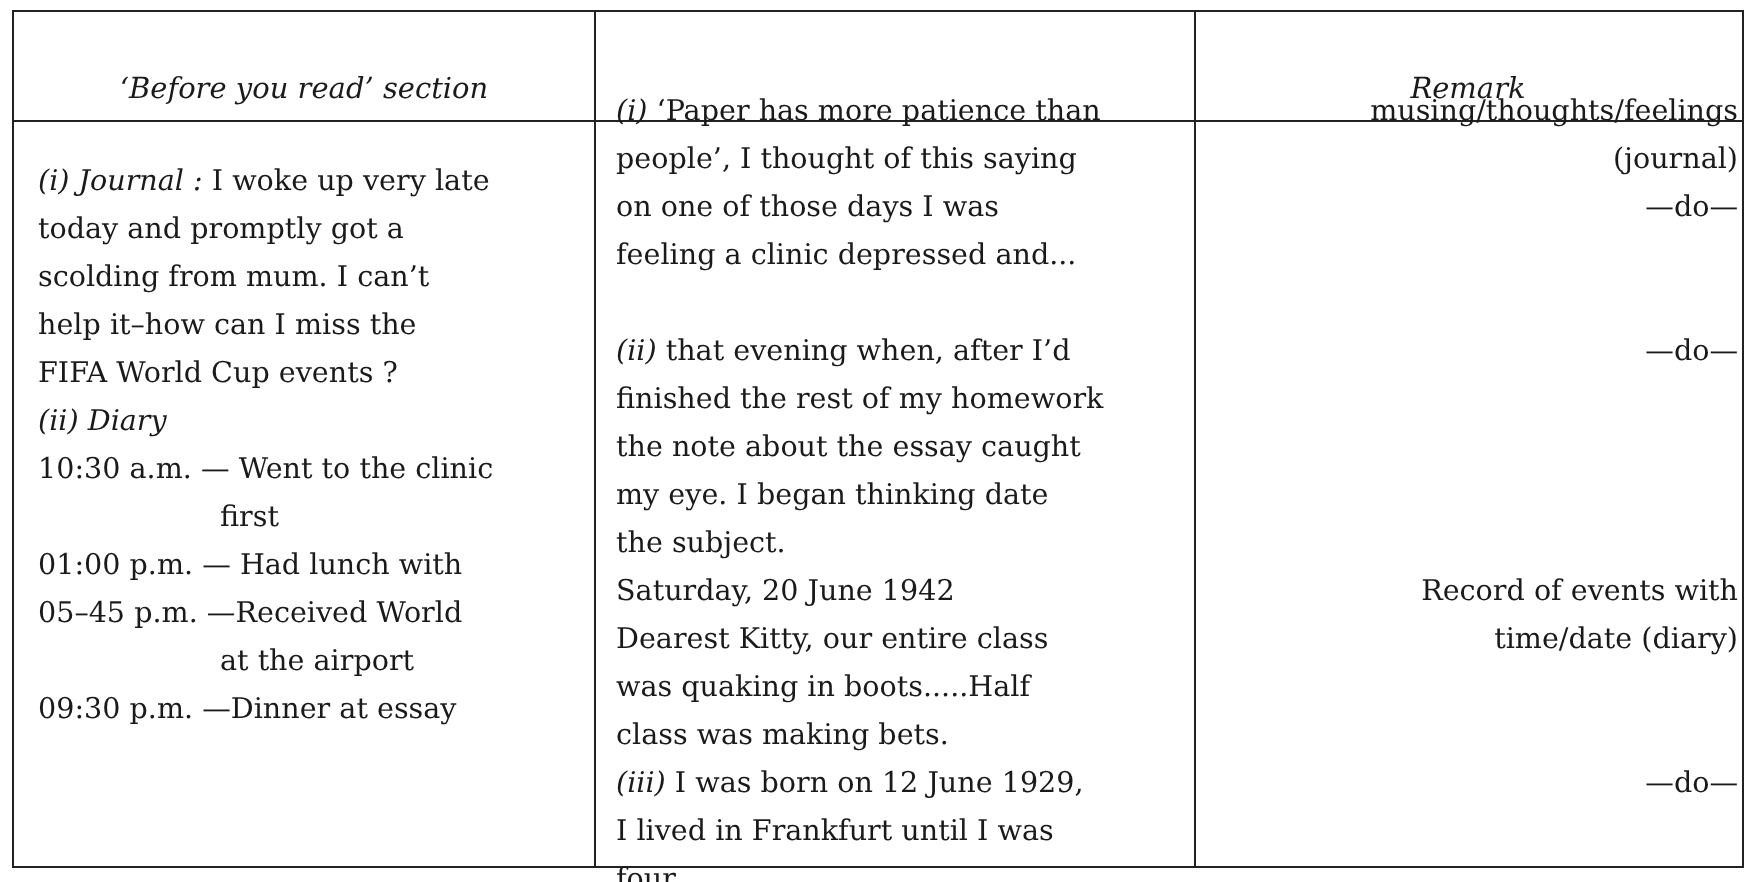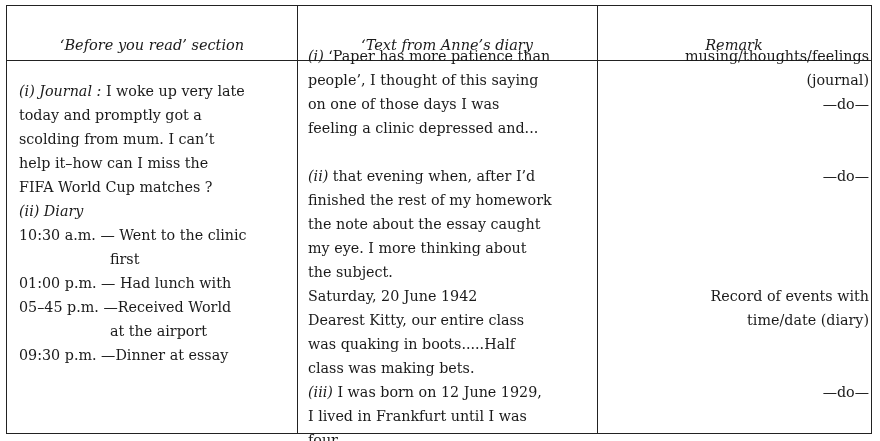--- a/index.html
+++ b/index.html
@@ -66,37 +66,36 @@
   .gap { height: 24px; }
   .remark-center { padding-left: 37px; }
 </style>
 </head>
 <body>
 
 <div class="table">
 
   <div class="header-row">
     <div class="hcell" style="left:0; width:290px;">‘Before you read’ section</div>
-    <div class="hcell" style="left:290px; width:300px;">‘Text from Anne’s diary</div>
     <div class="hcell" style="left:590px; width:274px;">Remark</div>
   </div>
 
   <div class="col-divider" style="left:290px;"></div>
   <div class="col-divider" style="left:590px;"></div>
 
   <div class="bcell" style="left:12px; width:275px; top:42px;margin-top:31px;">
     <div class="line">
       <span class="it">(i)</span>
       <span class="it">Journal :</span>
       <span>I woke up very late</span>
     </div>
     <div class="line">today and promptly got a</div>
     <div class="line">scolding from mum. I can’t</div>
     <div class="line">help it–how can I miss the</div>
-    <div class="line">FIFA World Cup matches ?</div>
+    <div class="line">FIFA World Cup events ?</div>
     <div class="line it">
       <span>(ii)</span>
       <span>Diary</span>
     </div>
 
     <div class="line">
       <span>10:30 a.m. —</span>
       <span>Went to the clinic</span>
     </div>
     <div class="line indent-a">first</div>
@@ -125,21 +124,21 @@
     <div class="line">on one of those days I was</div>
     <div class="line">feeling a clinic depressed and...</div>
     <div class="gap"></div>
 
     <div class="line">
       <span class="it">(ii)</span>
       <span>that evening when, after I’d</span>
     </div>
     <div class="line">finished the rest of my homework</div>
     <div class="line">the note about the essay caught</div>
-    <div class="line">my eye. I more thinking about</div>
+    <div class="line">my eye. I began thinking date</div>
     <div class="line">the subject.</div>
     <div class="line">Saturday, 20 June 1942</div>
     <div class="line">Dearest Kitty, our entire class</div>
     <div class="line">was quaking in boots.....Half</div>
     <div class="line">class was making bets.</div>
 
     <div class="line">
       <span class="it">(iii)</span>
       <span>I was born on 12 June 1929,</span>
     </div>

